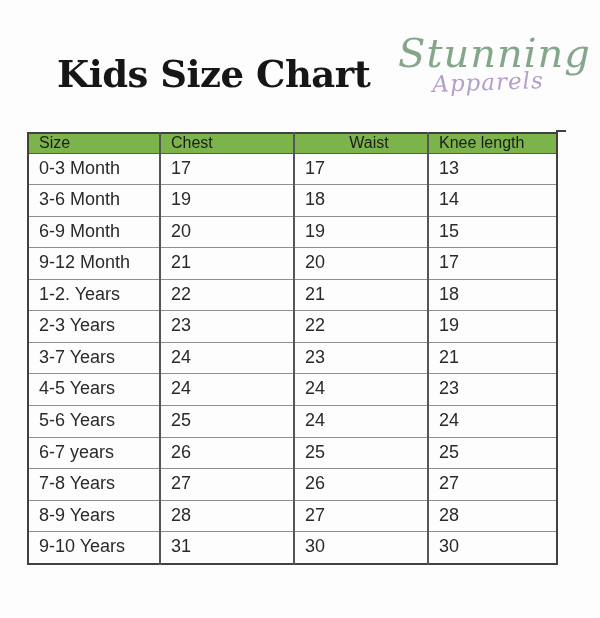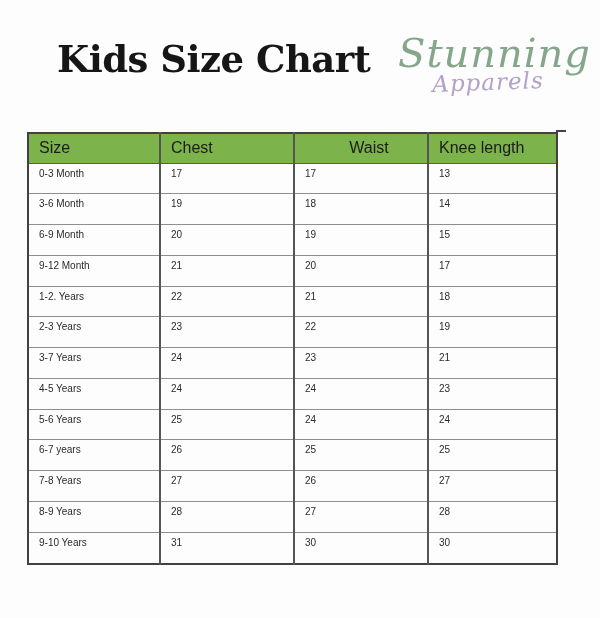--- a/index.html
+++ b/index.html
@@ -14,21 +14,21 @@
   html, body {
     width: 600px; height: 618px;
     background: #fdfdfd;
     font-family: "Liberation Sans", sans-serif;
     overflow: hidden;
   }
   .page { position: relative; width: 600px; height: 618px; }
 
   .title {
     position: absolute;
-    left: 57px; top: 37px;
+    left: 57px; top: 52px;
     font-family: "DejaVu Serif", serif;
     font-weight: 700;
     font-size: 37px;
     letter-spacing: -0.5px;
     color: #161616;
     white-space: nowrap;
   }
 
   .logo {
     position: absolute;
@@ -63,35 +63,35 @@
     border-collapse: collapse;
     table-layout: fixed;
     border: 2px solid var(--border-dark);
   }
   .size-chart th, .size-chart td {
     border-left: 2px solid var(--border-mid);
     overflow: hidden;
     white-space: nowrap;
   }
   .size-chart th:first-child, .size-chart td:first-child { border-left: none; }
-  .size-chart thead tr { height: 30px; }
+  .size-chart thead tr { height: 20px; }
   .size-chart thead th {
     background: var(--header-bg);
     border-bottom: 1px solid #5a5a5a;
     font-size: 16px;
     font-weight: 400;
     color: #1c1c1c;
     text-align: left;
     padding: 0 0 0 10px;
     vertical-align: middle;
   }
   .size-chart thead th.center { text-align: center; padding-left: 16px; }
   .size-chart tbody td {
     border-top: 1px solid var(--border-light);
-    font-size: 10px;
+    font-size: 18px;
     color: #2a2a2a;
     vertical-align: top;
     padding: 4px 0 0 10px;
   }
   
   .overhang {
     position: absolute;
     left: 556px; top: 130px;
     width: 10px; height: 2px;
     background: var(--border-dark);

